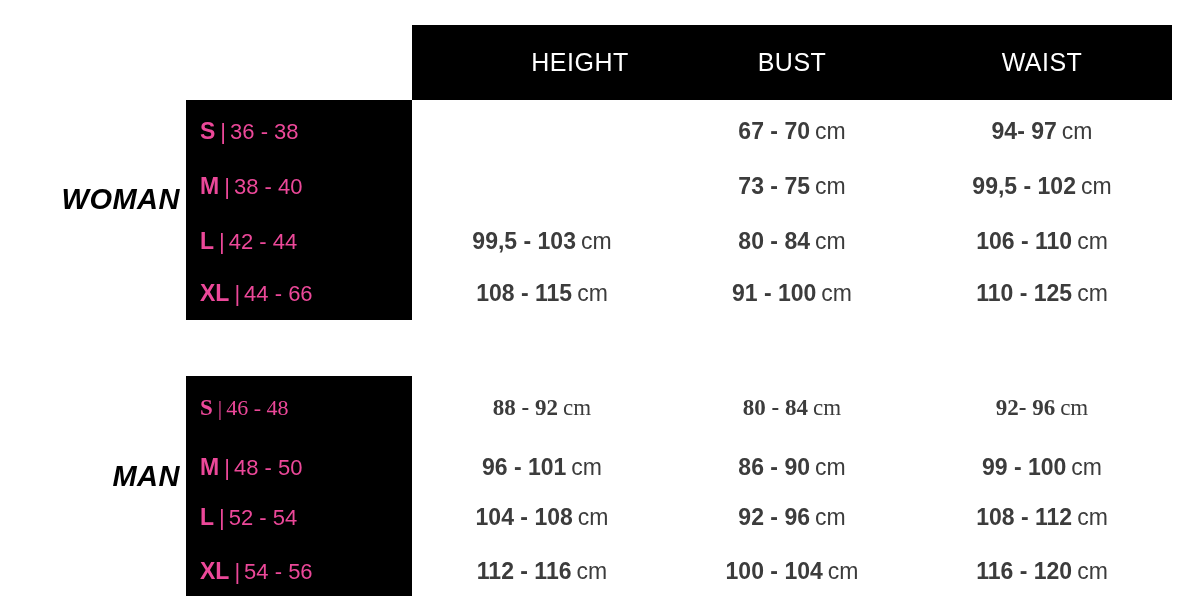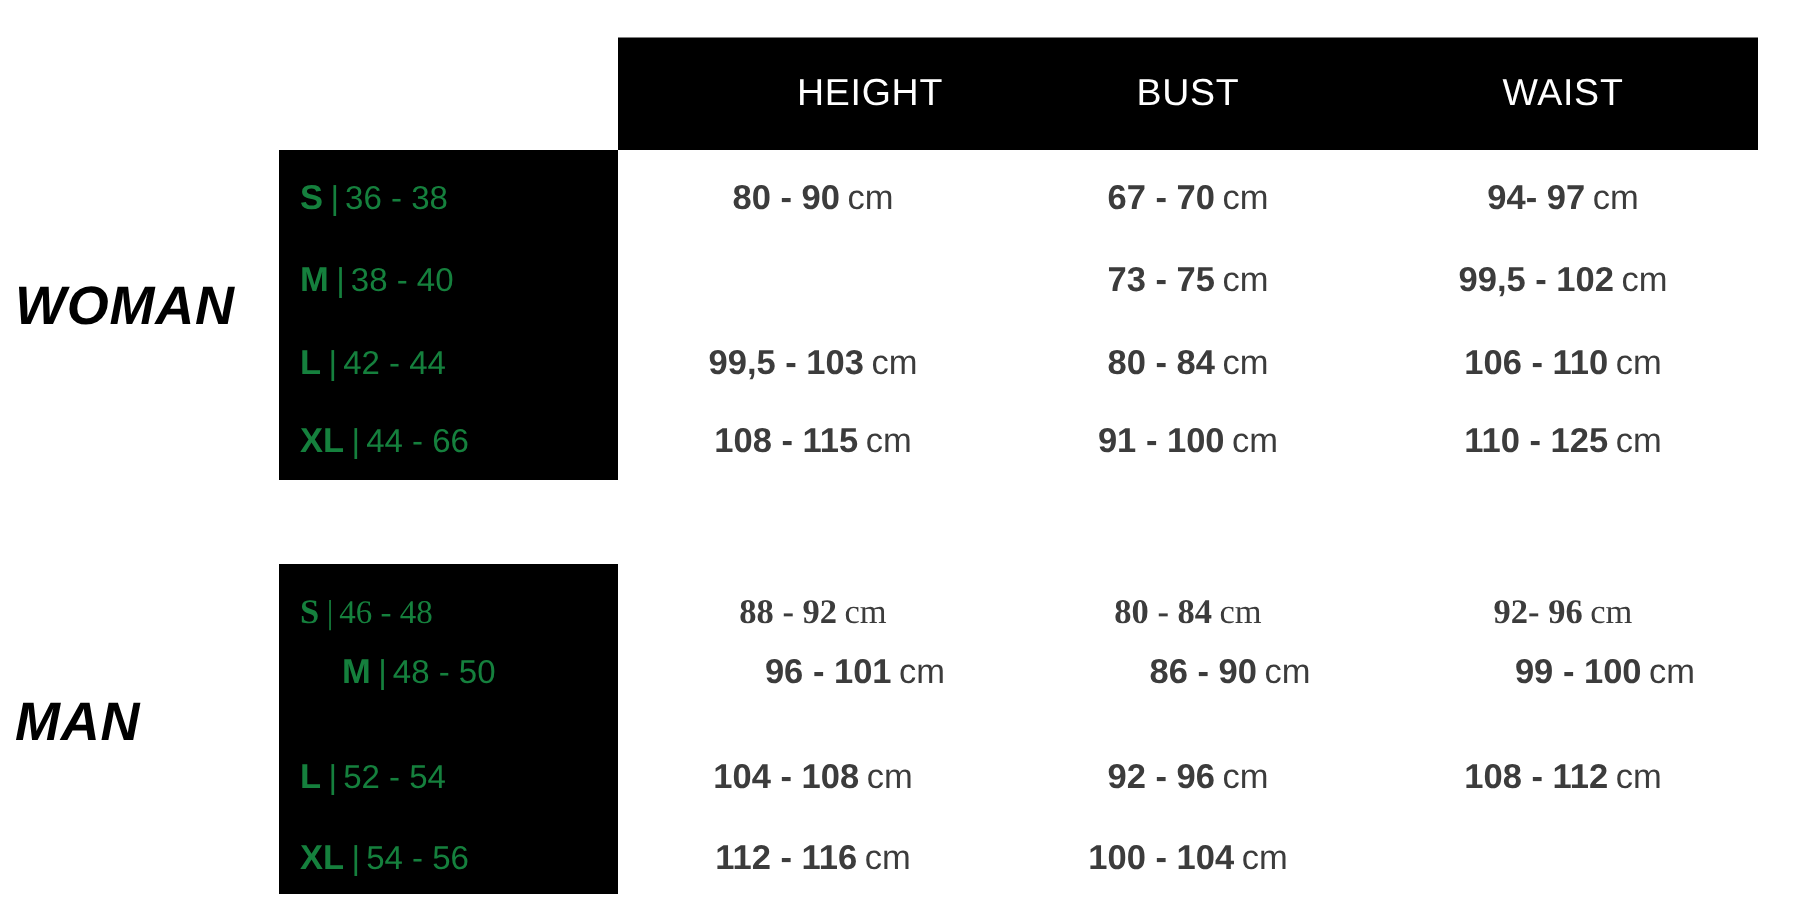--- a/index.html
+++ b/index.html
@@ -46,24 +46,24 @@
   }
   .header-cell.h-height { left: 412px; width: 260px; margin-left: 38px; }
   .header-cell.h-bust   { left: 672px; width: 240px; }
   .header-cell.h-waist  { left: 912px; width: 260px; }
 
   
   .group-label {
     position: absolute;
     font-style: italic;
     font-weight: bold;
-    font-size: 36px;
+    font-size: 29px;
     color: #000000;
     letter-spacing: 0.5px;
-    text-align: left;
+    text-align: right;
     width: 170px;
     left: 10px;
   }
   .group-label.woman { top: 183px; }
   .group-label.man   { top: 460px; }
 
   
   .size-block {
     position: absolute;
     left: 186px;
@@ -79,21 +79,21 @@
     left: 186px;
     width: 986px;
     height: 55px;
   }
   .size-cell {
     position: absolute;
     left: 0;
     width: 226px;
     height: 55px;
     line-height: 55px;
-    color: #15803d;
+    color: #ec4899;
     font-size: 22px;
     padding-left: 14px;
     box-sizing: border-box;
   }
   .size-cell .sz {
     font-weight: bold;
     font-size: 23px;
   }
   .size-cell .sep {
     font-weight: normal;
@@ -132,23 +132,20 @@
   <div class="size-block woman"></div>
   <div class="size-block man"></div>
 
   <div class="group-label woman">WOMAN</div>
   <div class="group-label man">MAN</div>
 
   <div class="row" style="top:104px;">
     <div class="size-cell">
       <span class="sz">S</span><span class="sep">|</span><span class="eu">36 - 38</span>
     </div>
-    <div class="meas-cell c-height">
-      <span class="num">80 - 90</span><span class="unit">cm</span>
-    </div>
     <div class="meas-cell c-bust">
       <span class="num">67 - 70</span><span class="unit">cm</span>
     </div>
     <div class="meas-cell c-waist">
       <span class="num">94- 97</span><span class="unit">cm</span>
     </div>
   </div>
 
   <div class="row" style="top:159px;">
     <div class="size-cell">
@@ -200,21 +197,21 @@
       <span class="num">88 - 92</span><span class="unit">cm</span>
     </div>
     <div class="meas-cell c-bust">
       <span class="num">80 - 84</span><span class="unit">cm</span>
     </div>
     <div class="meas-cell c-waist">
       <span class="num">92- 96</span><span class="unit">cm</span>
     </div>
   </div>
 
-  <div class="row" style="top:420px;margin-left:28px;">
+  <div class="row" style="top:440px;">
     <div class="size-cell">
       <span class="sz">M</span><span class="sep">|</span><span class="eu">48 - 50</span>
     </div>
     <div class="meas-cell c-height">
       <span class="num">96 - 101</span><span class="unit">cm</span>
     </div>
     <div class="meas-cell c-bust">
       <span class="num">86 - 90</span><span class="unit">cm</span>
     </div>
     <div class="meas-cell c-waist">
@@ -240,15 +237,18 @@
   <div class="row" style="top:544px;">
     <div class="size-cell">
       <span class="sz">XL</span><span class="sep">|</span><span class="eu">54 - 56</span>
     </div>
     <div class="meas-cell c-height">
       <span class="num">112 - 116</span><span class="unit">cm</span>
     </div>
     <div class="meas-cell c-bust">
       <span class="num">100 - 104</span><span class="unit">cm</span>
     </div>
+    <div class="meas-cell c-waist">
+      <span class="num">116 - 120</span><span class="unit">cm</span>
+    </div>
   </div>
 
 </div>
 
 </body></html>

